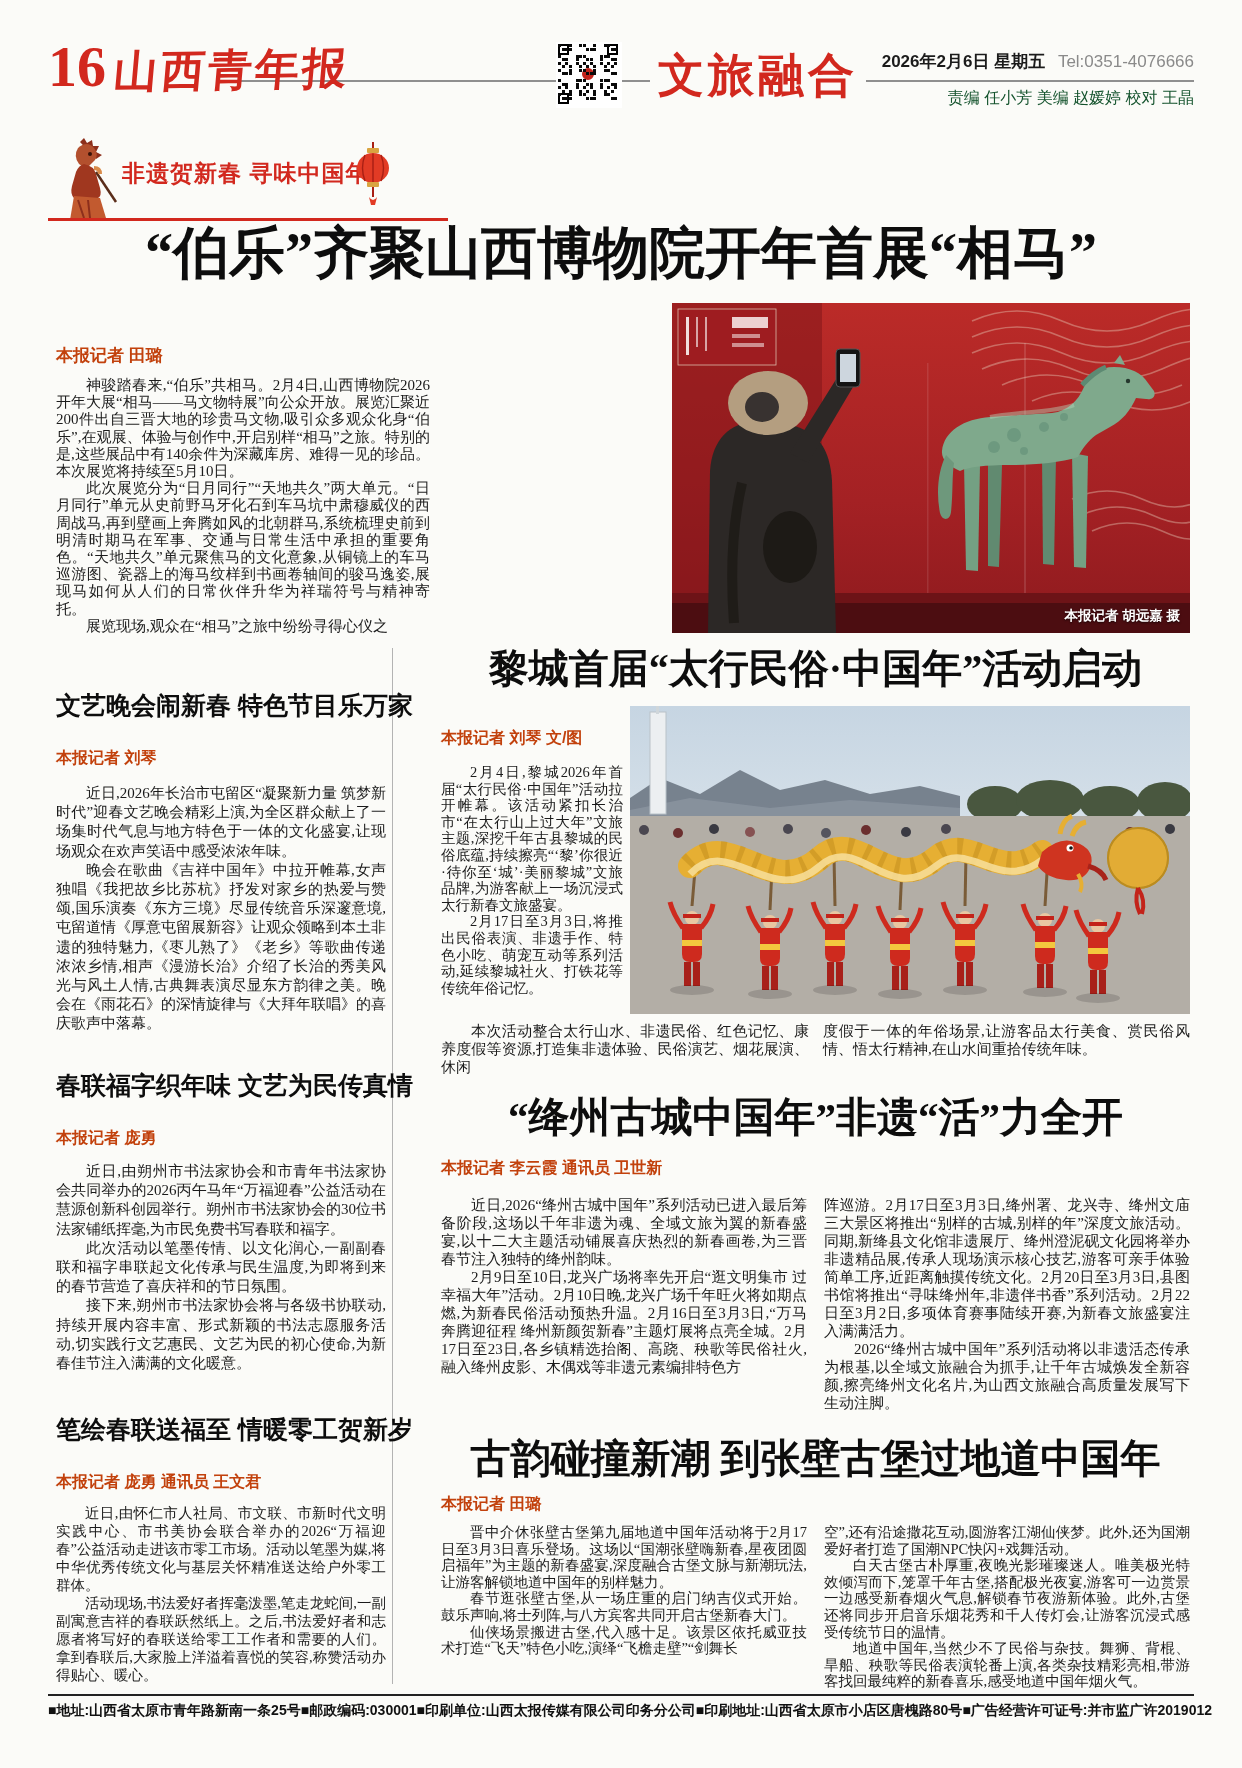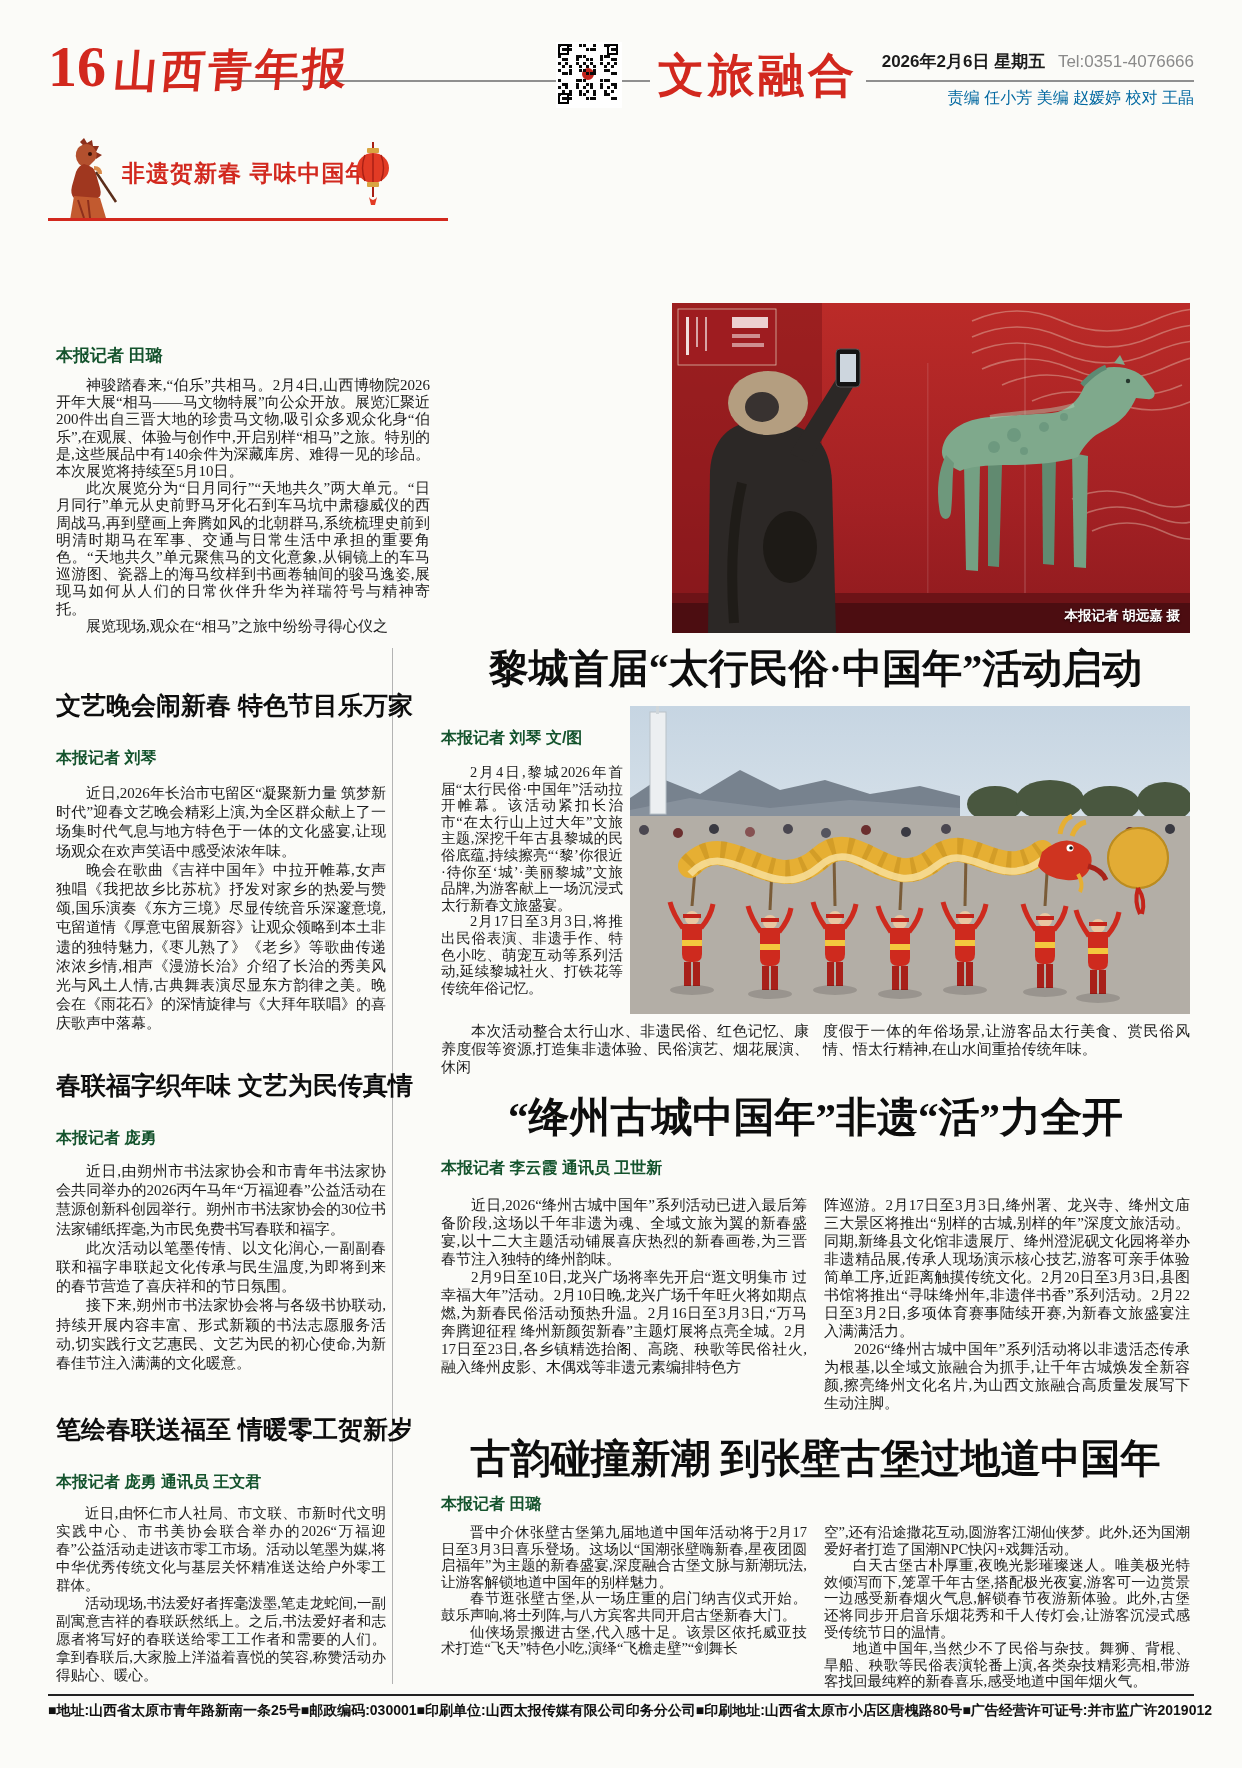--- a/index.html
+++ b/index.html
@@ -6,21 +6,21 @@
   .page{position:relative;width:1242px;height:1768px;margin:0 auto;background:#fbfbf8;
         overflow:hidden;font-family:"Liberation Serif","DejaVu Serif",serif;color:#1b1b1b;padding-left:22px;}
   .abs{position:absolute;}
   .sans{font-family:"Liberation Sans","DejaVu Sans",sans-serif;}
   .red{color:#d2281e;}
   h1,h2,h3,p{margin:0;padding:0;}
   .para{text-align:justify;text-indent:2em;margin:0;}
   .cont{text-indent:0;}
   .headline{font-weight:900;color:#0d0d0d;text-align:center;white-space:nowrap;}
   .byline{font-family:"Liberation Sans","DejaVu Sans",sans-serif;font-weight:bold;
-          font-size:17px;color:#14532d;white-space:nowrap;}
+          font-size:17px;color:#c2410c;white-space:nowrap;}
   .art-title{font-family:"Liberation Sans","DejaVu Sans",sans-serif;font-weight:800;
              font-size:25px;line-height:30px;color:#0d0d0d;white-space:nowrap;}
   .photo{overflow:hidden;background:#701a75;}
   .photo svg{display:block;width:100%;height:100%;}
   .caption{position:absolute;right:10px;bottom:8px;color:#fff;font-size:13.5px;font-weight:bold;
            font-family:"Liberation Sans","DejaVu Sans",sans-serif;text-shadow:0 1px 2px rgba(0,0,0,.7);}
   .rule{background:#8f8f8f;}
   .vrule{background:#b3b3b3;}
   
   .qr{width:66px;height:66px;background:#fff;padding:2px;box-sizing:border-box;}
@@ -159,21 +159,21 @@
       </div>
   </div>
 
   <div class="abs red sans" style="left:650px;top:42px;font-size:46px;font-weight:900;line-height:66px;letter-spacing:4px;
               background:#fbfbf8;padding:0 8px;">文旅融合</div>
 
   <div class="abs sans" style="left:700px;top:50px;width:494px;text-align:right;font-size:17px;color:#1b1b1b;font-weight:bold;">
     <span>2026年2月6日 星期五</span>
     <span style="color:#8a8a8a;font-weight:normal;margin-left:8px;">Tel:0351-4076666</span>
   </div>
-  <div class="abs sans" style="left:700px;top:88px;width:494px;text-align:right;font-size:16px;color:#0369a1;">责编 任小芳 美编 赵媛婷 校对 王晶</div>
+  <div class="abs sans" style="left:700px;top:88px;width:494px;text-align:right;font-size:16px;color:#14532d;">责编 任小芳 美编 赵媛婷 校对 王晶</div>
 
   <div class="abs" style="left:50px;top:138px;width:76px;height:84px;">
     <svg viewBox="0 0 76 84">
       <path d="M30,4 l4,-4 3,5 5,-3 1,6 6,0 -3,6 6,3 -6,4 z" fill="#8d2f1c"></path>
       <path d="M28,10 q9,-8 16,0 q5,6 1,12 l-6,6 q-6,2 -10,-2 q-6,-8 -1,-16z" fill="#b3502e"></path>
       <path d="M34,26 q10,2 12,10 l4,14 q2,8 -2,10 l-14,2 -10,-2 q-4,-4 -2,-12 l4,-14 q3,-7 8,-8z" fill="#a0371f"></path>
       <path d="M24,58 l26,2 6,20 -36,2 z" fill="#c25a2f"></path>
       <path d="M28,62 l6,18 M38,62 l2,18" stroke="#8d2f1c" stroke-width="2" fill="none"></path>
       <path d="M46,34 L66,64" stroke="#5a2d1a" stroke-width="2.5"></path>
       <path d="M44,30 q6,0 6,6" stroke="#d98b4a" stroke-width="4" fill="none"></path>
@@ -190,20 +190,21 @@
       <ellipse cx="19" cy="26" rx="16" ry="15" fill="#e23b25"></ellipse>
       <path d="M11,13 q-5,13 0,26 M19,11.5 v29 M27,13 q5,13 0,26" stroke="#a81f14" stroke-width="1.4" fill="none"></path>
       <rect x="13" y="40" width="12" height="5" rx="1" fill="#d9a441"></rect>
       <path d="M19,45 v10" stroke="#a81f14" stroke-width="2"></path>
       <path d="M15,55 q4,6 8,0 l-2,8 h-4 z" fill="#e23b25"></path>
     </svg>
   </div>
 
   <div class="abs" style="left:48px;top:218px;width:400px;height:3px;background:#d2281e;"></div>
 
+  <h1 class="abs headline" style="left:48px;top:222px;width:1146px;font-size:56px;line-height:62px;">“伯乐”齐聚山西博物院开年首展“相马”</h1>
 
   <div class="abs byline" style="left:56px;top:344px;">本报记者 田璐</div>
 
   <div class="abs" style="left:56px;top:377px;width:374px;font-size:15px;line-height:17.2px;">
     <p class="para">神骏踏春来,“伯乐”共相马。2月4日,山西博物院2026开年大展“相马——马文物特展”向公众开放。展览汇聚近200件出自三晋大地的珍贵马文物,吸引众多观众化身“伯乐”,在观展、体验与创作中,开启别样“相马”之旅。特别的是,这些展品中有140余件为深藏库房、难得一见的珍品。本次展览将持续至5月10日。</p>
     <p class="para">此次展览分为“日月同行”“天地共久”两大单元。“日月同行”单元从史前野马牙化石到车马坑中肃穆威仪的西周战马,再到壁画上奔腾如风的北朝群马,系统梳理史前到明清时期马在军事、交通与日常生活中承担的重要角色。“天地共久”单元聚焦马的文化意象,从铜镜上的车马巡游图、瓷器上的海马纹样到书画卷轴间的骏马逸姿,展现马如何从人们的日常伙伴升华为祥瑞符号与精神寄托。</p>
     <p class="para">展览现场,观众在“相马”之旅中纷纷寻得心仪之</p>
   </div>
 
 

